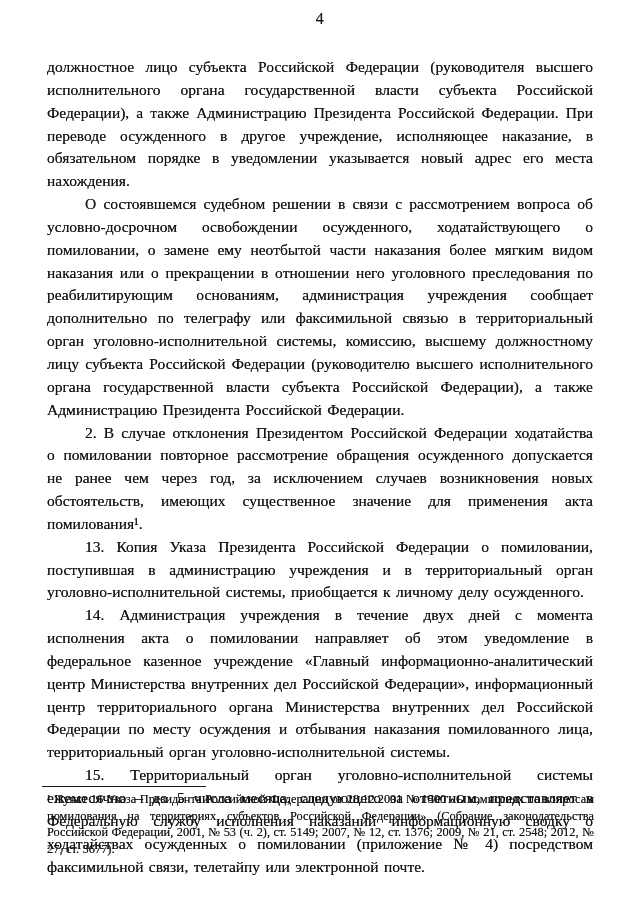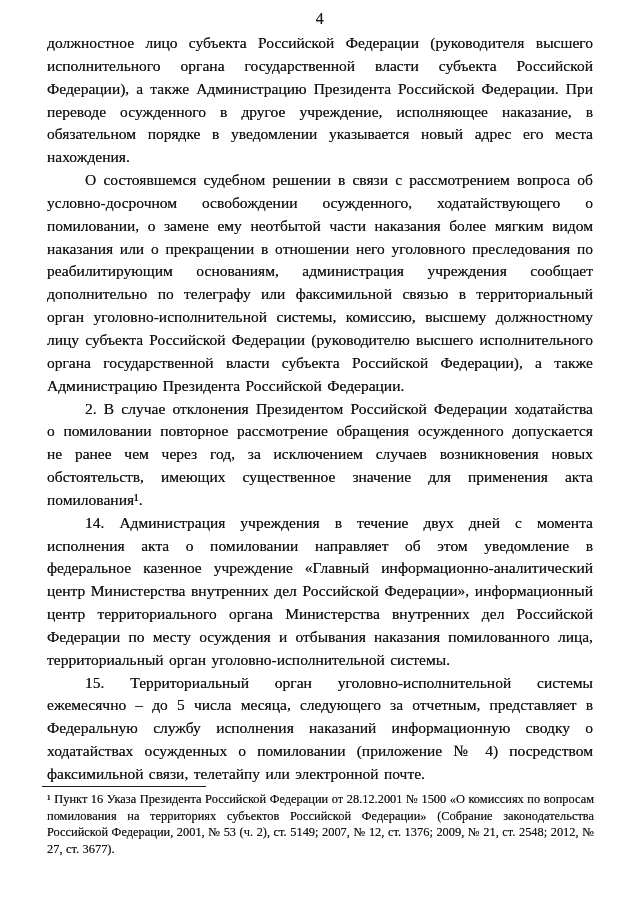--- a/index.html
+++ b/index.html
@@ -34,20 +34,21 @@
     line-height: 22.85px;
     word-spacing: 1.5px;
     text-shadow: 0 0 0.55px rgba(0,0,0,0.72);
   }
   .content p {
     margin: 0;
     text-indent: 38px;
   }
   .content p.no-indent {
     text-indent: 0;
+    margin-top: 24px;
   }
   .footnote-rule {
     position: absolute;
     top: 786px;
     left: 42px;
     width: 164px;
     height: 0;
     border-top: 1.8px solid #1c1c1c;
   }
   .footnote {
@@ -66,20 +67,21 @@
 <body>
 
 <div class="page">
 
   <div class="page-number">4</div>
 
   <div class="content">
     <p class="no-indent">должностное лицо субъекта Российской Федерации (руководителя высшего исполнительного органа государственной власти субъекта Российской Федерации), а также Администрацию Президента Российской Федерации. При переводе осужденного в другое учреждение, исполняющее наказание, в обязательном порядке в уведомлении указывается новый адрес его места нахождения.</p>
     <p>О состоявшемся судебном решении в связи с рассмотрением вопроса об условно-досрочном освобождении осужденного, ходатайствующего о помиловании, о замене ему неотбытой части наказания более мягким видом наказания или о прекращении в отношении него уголовного преследования по реабилитирующим основаниям, администрация учреждения сообщает дополнительно по телеграфу или факсимильной связью в территориальный орган уголовно-исполнительной системы, комиссию, высшему должностному лицу субъекта Российской Федерации (руководителю высшего исполнительного органа государственной власти субъекта Российской Федерации), а также Администрацию Президента Российской Федерации.</p>
     <p>2. В случае отклонения Президентом Российской Федерации ходатайства о помиловании повторное рассмотрение обращения осужденного допускается не ранее чем через год, за исключением случаев возникновения новых обстоятельств, имеющих существенное значение для применения акта помилования¹.</p>
+    <p>13. Копия Указа Президента Российской Федерации о помиловании, поступившая в администрацию учреждения и в территориальный орган уголовно-исполнительной системы, приобщается к личному делу осужденного.</p>
     <p>14. Администрация учреждения в течение двух дней с момента исполнения акта о помиловании направляет об этом уведомление в федеральное казенное учреждение «Главный информационно-аналитический центр Министерства внутренних дел Российской Федерации», информационный центр территориального органа Министерства внутренних дел Российской Федерации по месту осуждения и отбывания наказания помилованного лица, территориальный орган уголовно-исполнительной системы.</p>
     <p>15. Территориальный орган уголовно-исполнительной системы ежемесячно – до 5 числа месяца, следующего за отчетным, представляет в Федеральную службу исполнения наказаний информационную сводку о ходатайствах осужденных о помиловании (приложение № 4)  посредством факсимильной связи, телетайпу или электронной почте.</p>
   </div>
 
   <div class="footnote-rule"></div>
 
   <div class="footnote">¹ Пункт 16 Указа Президента Российской Федерации от 28.12.2001 № 1500 «О комиссиях по вопросам помилования на территориях субъектов Российской Федерации» (Собрание законодательства Российской Федерации, 2001, № 53 (ч. 2), ст. 5149; 2007, № 12, ст. 1376; 2009, № 21, ст. 2548; 2012, № 27, ст. 3677).</div>
 
 </div>
 

